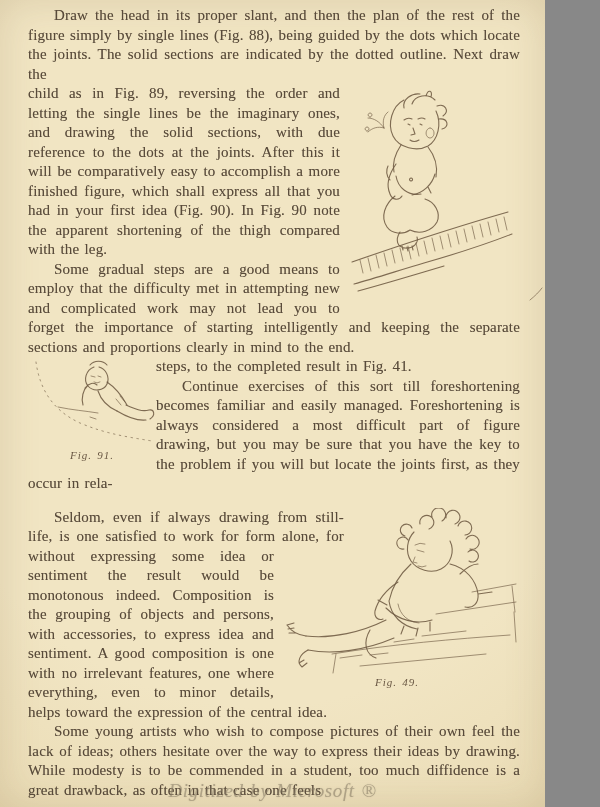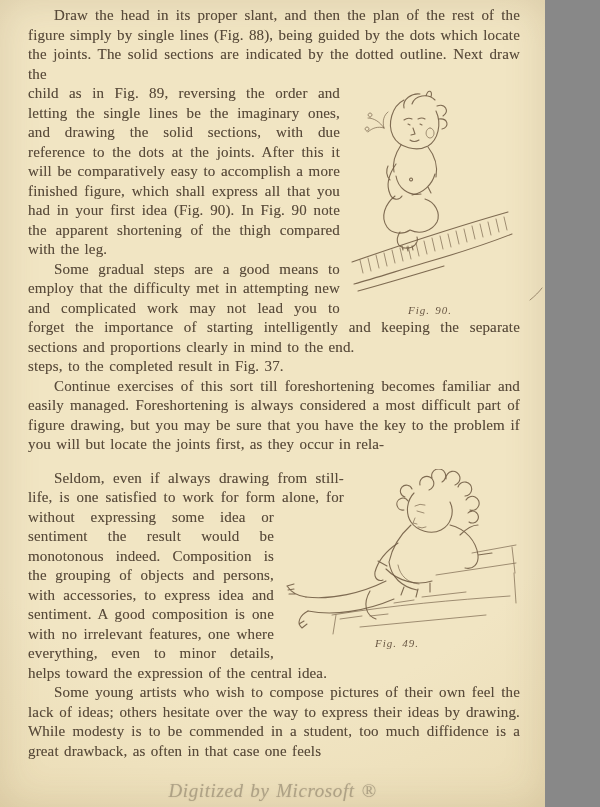--- a/index.html
+++ b/index.html
@@ -92,31 +92,51 @@
         <path class="sketch" d="M55,112 C45,120 40,133 47,143 C52,150 63,151 70,146 M70,146 C80,151 92,147 97,138 C101,129 95,118 85,115"></path>
 
         <path class="sketch" d="M60,148 C55,156 57,163 65,164 C73,165 79,159 77,153 M62,162 l1,4 M67,163 l1,4 M72,162 l1,4"></path>
 
         <path class="sketch" d="M12,178 C58,162 112,144 168,128"></path>
 
         <path class="sketch-thin" d="M20,176 l3,13 M28,174 l3,13 M36,171 l3,13 M44,169 l3,13 M52,166 l3,13 M60,164 l3,13 M68,162 l3,13 M76,159 l3,13 M84,157 l3,13 M92,154 l3,13 M100,152 l3,13 M108,150 l3,13 M116,147 l3,13 M124,145 l3,13 M132,142 l3,13 M140,140 l3,13 M148,138 l3,13 M156,135 l3,13 M164,133 l3,13"></path>
 
         <path class="sketch" d="M14,200 C36,194 60,186 84,179 C112,171 144,161 172,150 M18,207 C44,200 74,191 104,182"></path>
       </svg>
-      <figcaption>Fig. 90.</figcaption>
     </figure>
 
     <p class="para">child as in Fig. 89, reversing the order and letting the single lines be the imaginary ones, and drawing the solid sections, with due reference to the dots at the joints.  After this it will be comparatively easy to accomplish a more finished figure, which shall express all that you had in your first idea (Fig. 90).  In Fig. 90 note the apparent shortening of the thigh compared with the leg.</p>
     <p class="para indent">Some gradual steps are a good means to employ that the difficulty met in attempting new and complicated work may not lead you to forget the importance of starting intelligently and keeping the separate sections and proportions clearly in mind to the end.</p>
   </div>
 
 
   <div class="flow">
+    <figure class="fig fig-left fig91">
+      <svg width="128" height="92" viewBox="0 0 128 92">
 
-    <p class="para">steps, to the completed result in Fig. 37.</p>
+        <path class="sketch-thin dotted" d="M8,5 C12,34 26,54 52,66 C78,77 100,80 124,84"></path>
+
+        <path class="sketch" d="M66,10 C58,13 55,23 60,29 C65,35 76,34 79,27 C82,20 78,12 71,10 M62,8 C66,3 75,3 79,8"></path>
+
+        <path class="sketch-thin" d="M63,19 l4,1 M70,19 l3,1 M66,25 q3,2 6,0"></path>
+
+        <path class="sketch" d="M60,28 C55,33 53,41 55,48 M57,31 C61,26 66,25 69,28"></path>
+
+        <path class="sketch" d="M79,25 C88,31 94,39 99,48 M70,34 C73,43 80,50 89,54"></path>
+
+        <path class="sketch-thin" d="M88,42 l5,6 M92,39 l5,6"></path>
+
+        <path class="sketch" d="M98,48 C107,52 114,55 121,53 M89,54 C99,60 109,64 118,63 M121,53 C126,52 128,58 122,62"></path>
+
+        <path class="sketch-thin" d="M30,50 C44,53 58,54 70,56 M62,60 l6,2"></path>
+      </svg>
+      <figcaption>Fig. 91.</figcaption>
+    </figure>
+
+    <p class="para">steps, to the completed result in Fig. 41.</p>
     <p class="para indent">Continue exercises of this sort till foreshortening becomes familiar and easily managed.  Foreshortening is always considered a most difficult part of figure drawing, but you may be sure that you have the key to the problem if you will but locate the joints first, as they occur in rela-</p>
   </div>
 
 
   <div class="flow seldom">
     <figure class="fig fig-right fig92">
       <svg width="246" height="168" viewBox="0 0 246 168">
 
         <path class="sketch" d="M146,16 a7,7 0 1,1 9,5 M158,9 a7,7 0 1,1 10,4 M172,10 a7,7 0 1,1 9,6 M184,18 a7,7 0 1,1 7,9 M192,31 a7,7 0 1,1 4,10 M194,44 a6,6 0 1,1 1,9 M138,20 a6,6 0 1,0 -7,8 M134,32 a6,6 0 1,0 -4,9"></path>
 

